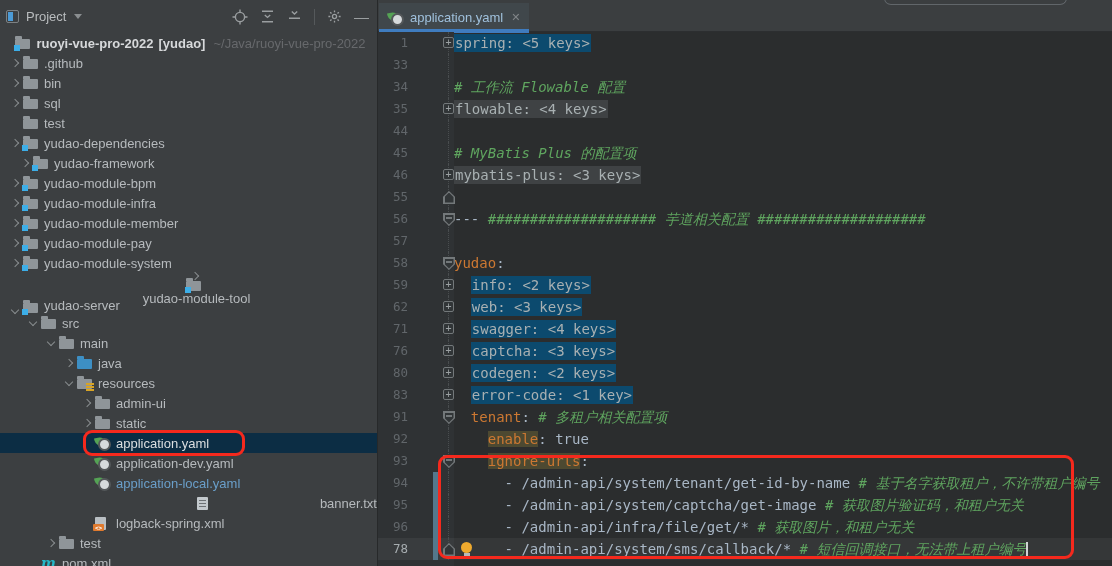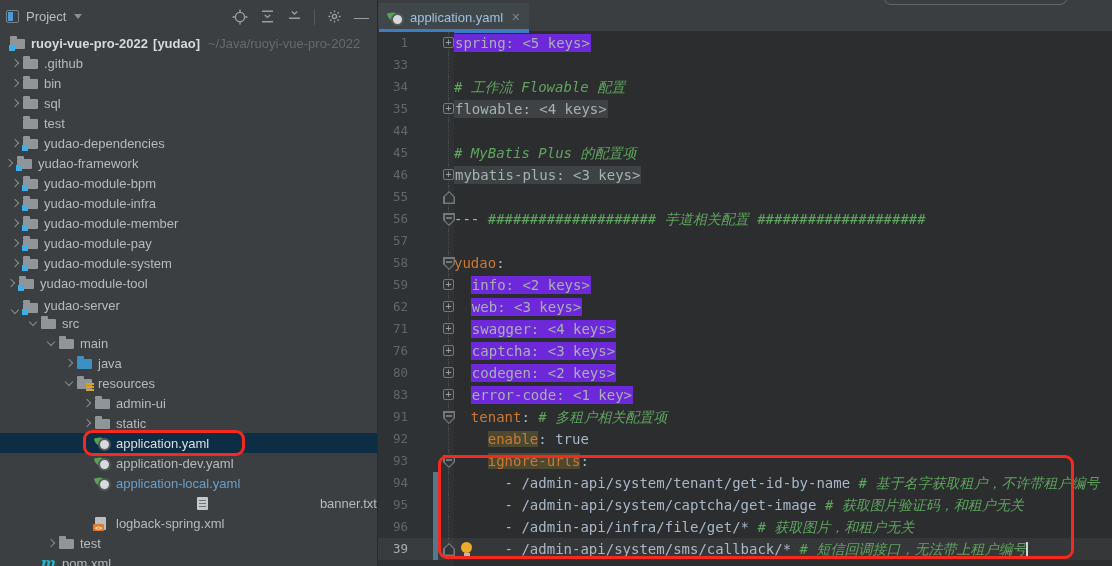--- a/index.html
+++ b/index.html
@@ -91,21 +91,21 @@
   .fm.end i{position:absolute;left:1.5px;top:1.5px;right:1.5px;bottom:1.5px;background:#313537;
       clip-path:polygon(0 45%,50% 0,100% 45%,100% 100%,0 100%);}
 
   .bulb{position:absolute;left:7px;top:4px;width:11px;height:11px;background:#efaa2e;border-radius:50%;cursor:pointer;}
   .bulb::after{content:'';position:absolute;left:2.5px;bottom:-3px;width:6px;height:3px;background:#b5b9bb;}
 
   .seg-plain{color:#a9b7c6;}
   .seg-key{color:#cc7832;}
   .seg-key-hl{color:#cc7832;background:#4d4931;}
   .seg-comment{color:#5fa55f;font-style:italic;}
-  .seg-fold-olive{color:#a8b0b2;background:#6d28d9;padding:1px 1px;}
+  .seg-fold-olive{color:#a8b0b2;background:#0c4a6e;padding:1px 1px;}
   .seg-fold-gray{color:#a8b0b2;background:#3f4244;padding:1px 1px;}
   .caret{display:inline-block;width:1.5px;height:15px;background:#d0d3d4;vertical-align:-3px;}
 
   
   .annotation{position:absolute;border:3px solid #f5291d;border-radius:9px;pointer-events:none;z-index:9;}
   .annotation.tree-box{left:83px;top:430px;width:162px;height:26px;}
   .annotation.editor-box{left:60px;top:455px;width:636px;height:104px;}
 </style>
 </head>
 <body>
@@ -142,21 +142,21 @@
         <span>
           <svg width="15" height="15" viewBox="0 0 16 16" fill="none" stroke="#9a9ea0" stroke-width="1.4">
             <circle cx="8" cy="8" r="2.2"></circle>
             <path d="M8 1.5v2M8 12.5v2M1.5 8h2M12.5 8h2M3.4 3.4l1.4 1.4M11.2 11.2l1.4 1.4M12.6 3.4l-1.4 1.4M4.8 11.2l-1.4 1.4"></path>
           </svg>
         </span>
         <span class="hdr-minus">—</span>
       </span>
     </div>
     <div class="tree" id="tree">
-        <div class="tree-row" style="padding-left: 10px;">
+        <div class="tree-row" style="padding-left: 4px; justify-content: center;">
           <span class="ticon">
             <span class="icon-project-root"></span>
           </span>
           <span class="tlabel root-name">ruoyi-vue-pro-2022</span>
           <span class="root-suffix">[yudao]</span>
           <span class="root-path">~/Java/ruoyi-vue-pro-2022</span>
         </div>
         <div class="tree-row" style="padding-left: 6px;">
           <span class="chev-slot">
             <span class="chev right"></span>
@@ -193,21 +193,21 @@
         </div>
         <div class="tree-row" style="padding-left: 6px; align-items: center;">
           <span class="chev-slot">
             <span class="chev right"></span>
           </span>
           <span class="ticon">
             <span class="icon-module-folder"></span>
           </span>
           <span class="tlabel">yudao-dependencies</span>
         </div>
-        <div class="tree-row" style="padding-left: 0;">
+        <div class="tree-row" style="padding-left: 16px;">
           <span class="chev-slot">
             <span class="chev right"></span>
           </span>
           <span class="ticon">
             <span class="icon-module-folder"></span>
           </span>
           <span class="tlabel">yudao-framework</span>
         </div>
         <div class="tree-row" style="padding-left: 6px;">
           <span class="chev-slot">
@@ -247,21 +247,21 @@
         </div>
         <div class="tree-row" style="padding-left: 6px;">
           <span class="chev-slot">
             <span class="chev right"></span>
           </span>
           <span class="ticon">
             <span class="icon-module-folder"></span>
           </span>
           <span class="tlabel">yudao-module-system</span>
         </div>
-        <div class="tree-row" style="padding-left: 2px;">
+        <div class="tree-row" style="padding-left: 13px; flex-direction: column;">
           <span class="chev-slot">
             <span class="chev right"></span>
           </span>
           <span class="ticon">
             <span class="icon-module-folder"></span>
           </span>
           <span class="tlabel">yudao-module-tool</span>
         </div>
         <div class="tree-row" style="padding-left: 6px; align-items: flex-end;">
           <span class="chev-slot">
@@ -549,21 +549,21 @@
           <span class="codecell"><span class="seg-plain">      - /admin-api/system/captcha/get-image </span><span class="seg-comment"># 获取图片验证码，和租户无关</span></span>
         </div>
         <div class="ed-line">
           <span class="numcell">96</span>
           <span class="mcol">
             <span class="vcsbar"></span>
           </span>
           <span class="codecell"><span class="seg-plain">      - /admin-api/infra/file/get/* </span><span class="seg-comment"># 获取图片，和租户无关</span></span>
         </div>
         <div class="ed-line current">
-          <span class="numcell">39</span>
+          <span class="numcell">78</span>
           <span class="mcol">
             <span class="vcsbar"></span>
             <span class="fm end">
               <i></i>
             </span>
           </span>
           <span class="codecell"><span class="bulb"></span><span class="seg-plain">      - /admin-api/system/sms/callback/* </span><span class="seg-comment"># 短信回调接口，无法带上租户编号</span><span class="caret"></span></span>
         </div>
       </div>
     <div class="annotation editor-box"></div>

